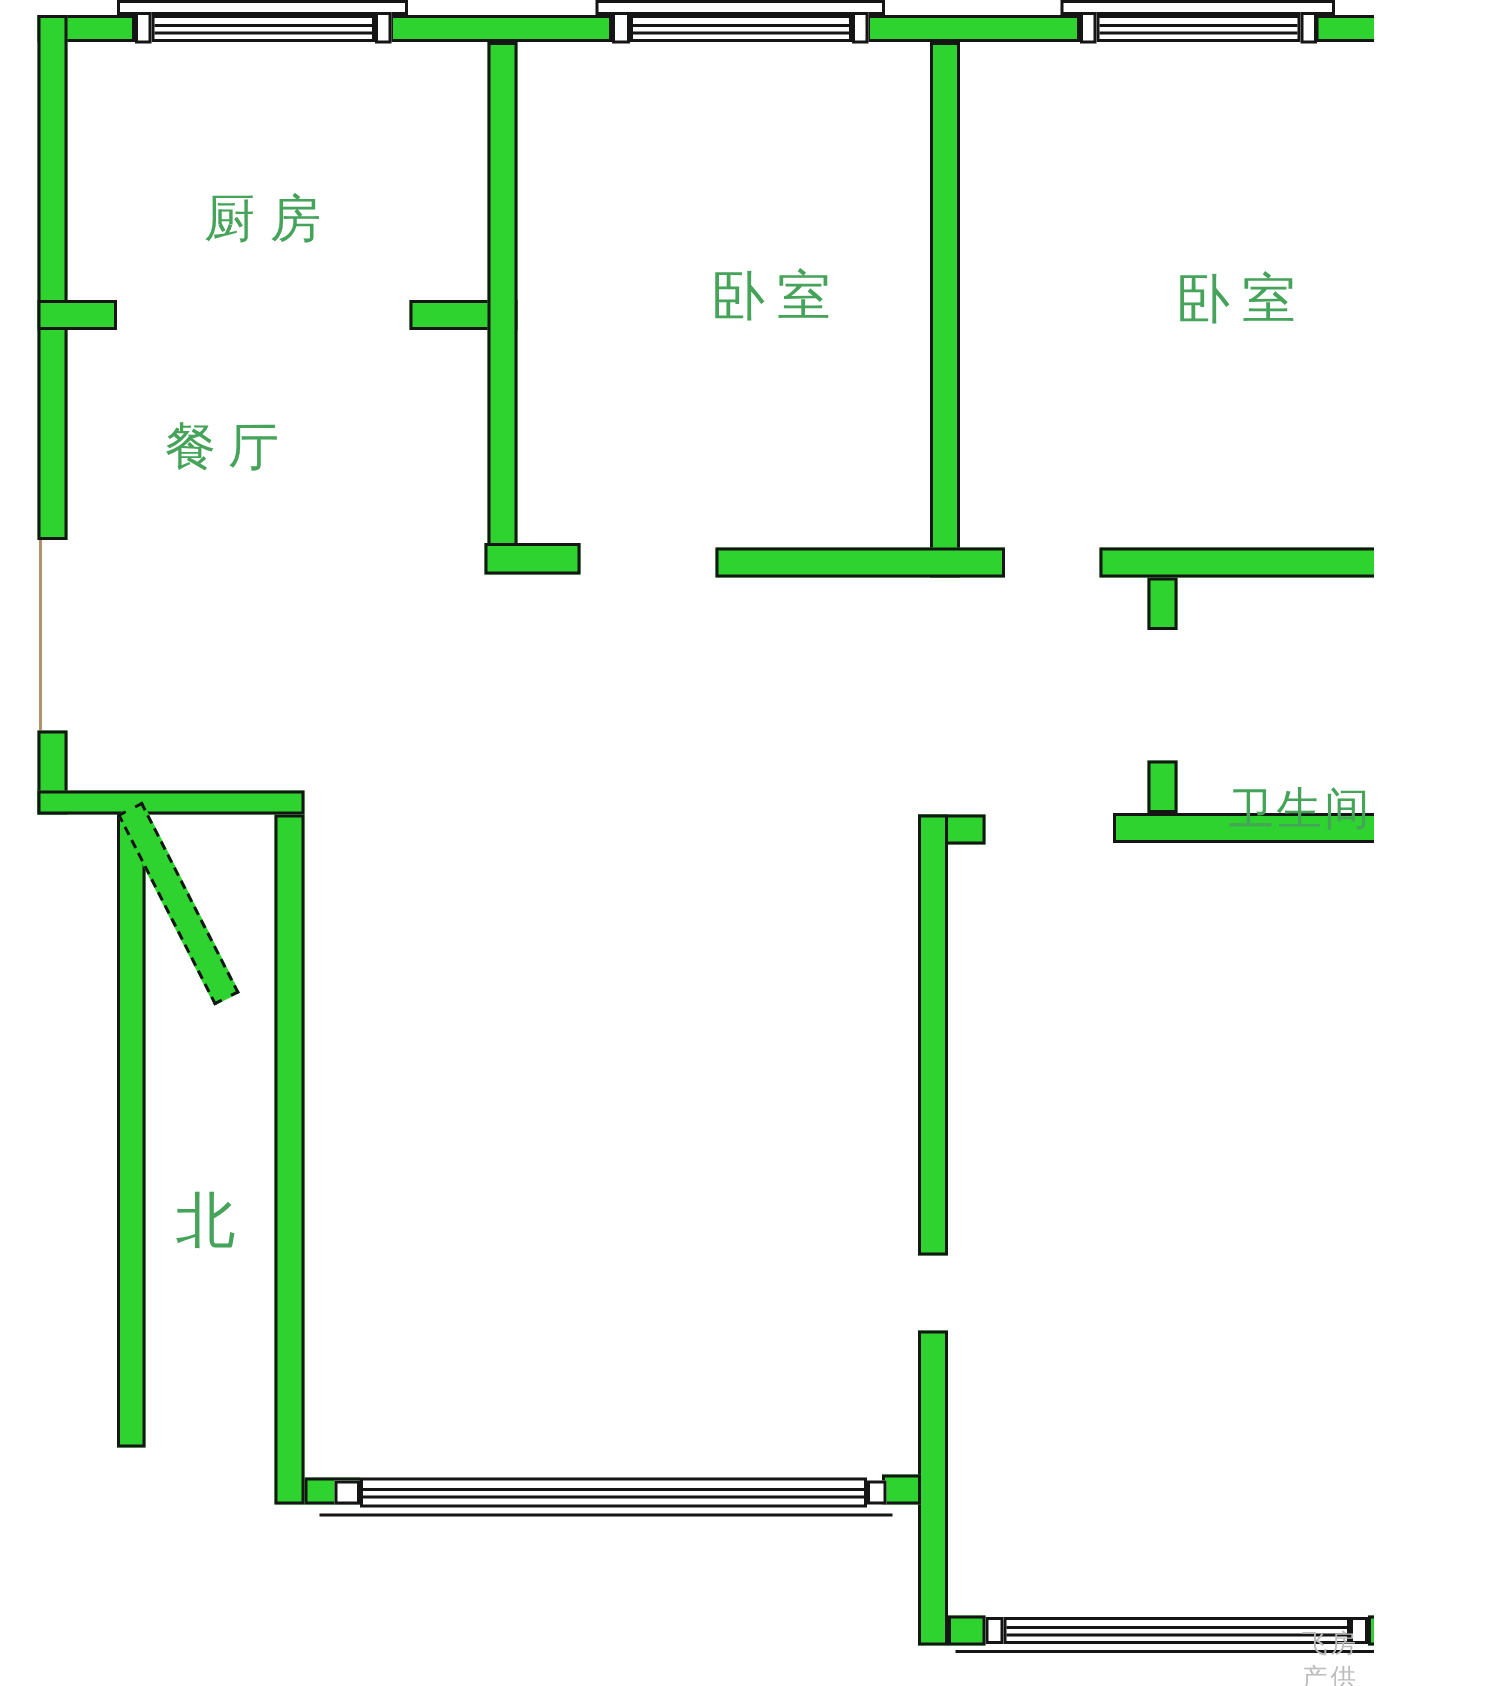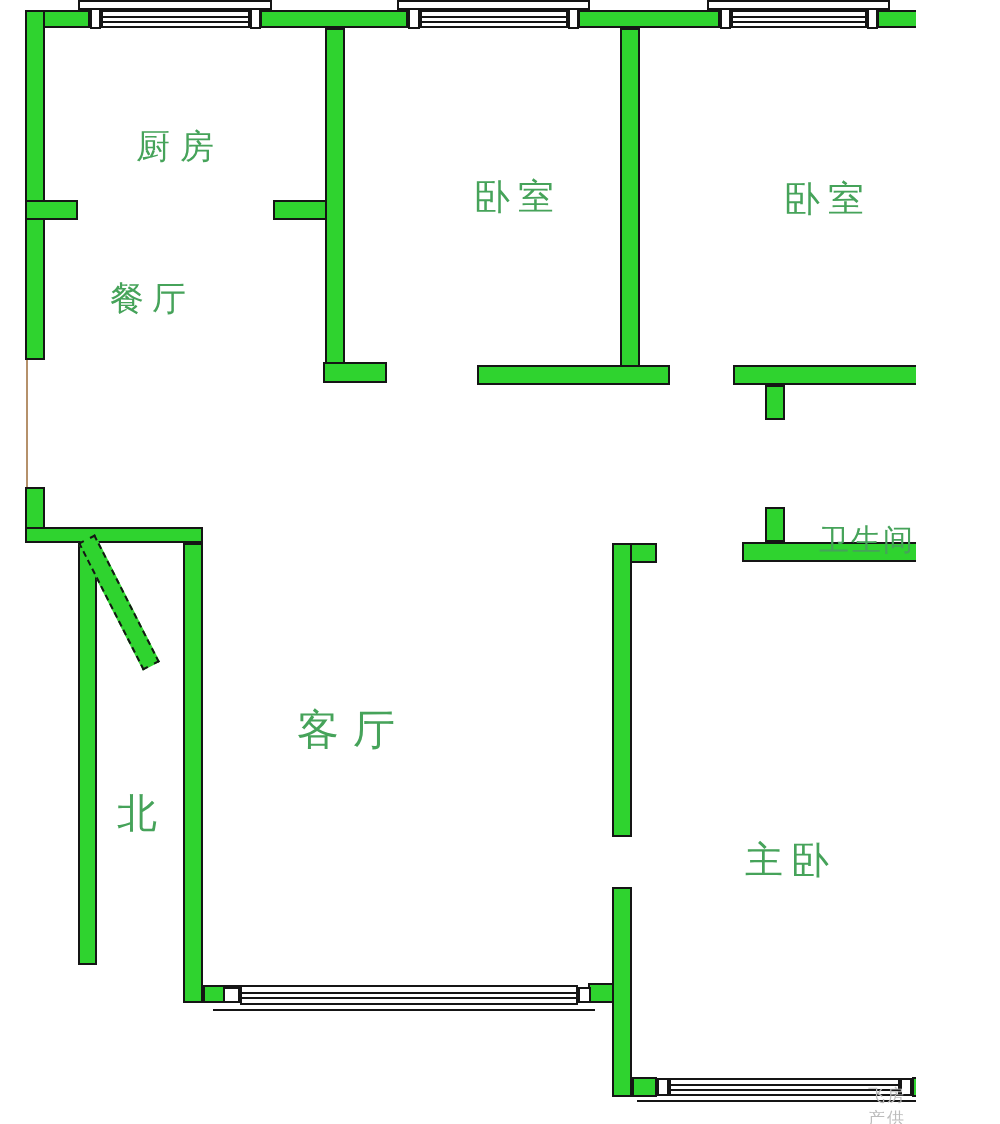--- a/index.html
+++ b/index.html
@@ -154,19 +154,17 @@
 
   <div class="thinline" style="left:26px;top:358px;width:2px;height:129px;"></div>
 
   <div class="door-leaf" style="left:78px;top:543px;width:19px;height:143px;"></div>
 
   <span class="room-label" style="left:120px;top:130px;width:120px;font-size:34px;letter-spacing:10px;">厨房</span>
   <span class="room-label" style="left:92px;top:282px;width:120px;font-size:34px;letter-spacing:8px;">餐厅</span>
   <span class="room-label" style="left:458px;top:179px;width:120px;font-size:36px;letter-spacing:8px;">卧室</span>
   <span class="room-label" style="left:768px;top:181px;width:120px;font-size:36px;letter-spacing:8px;">卧室</span>
   <span class="room-label" style="left:797px;top:477px;width:140px;font-size:30px;letter-spacing:2px;margin-top:48px;">卫生间</span>
-  <span class="room-label" style="left:283px;top:709px;width:140px;font-size:42px;letter-spacing:14px;">客厅</span>
-  <span class="room-label" style="left:721px;top:841px;width:140px;font-size:38px;letter-spacing:8px;">主卧</span>
   <span class="room-label" style="left:97px;top:794px;width:80px;font-size:40px;">北</span>
 
   <span class="wm" style="left:868px;top:1084px;">飞房产供图</span>
 
 </div>
 
 </body></html>

